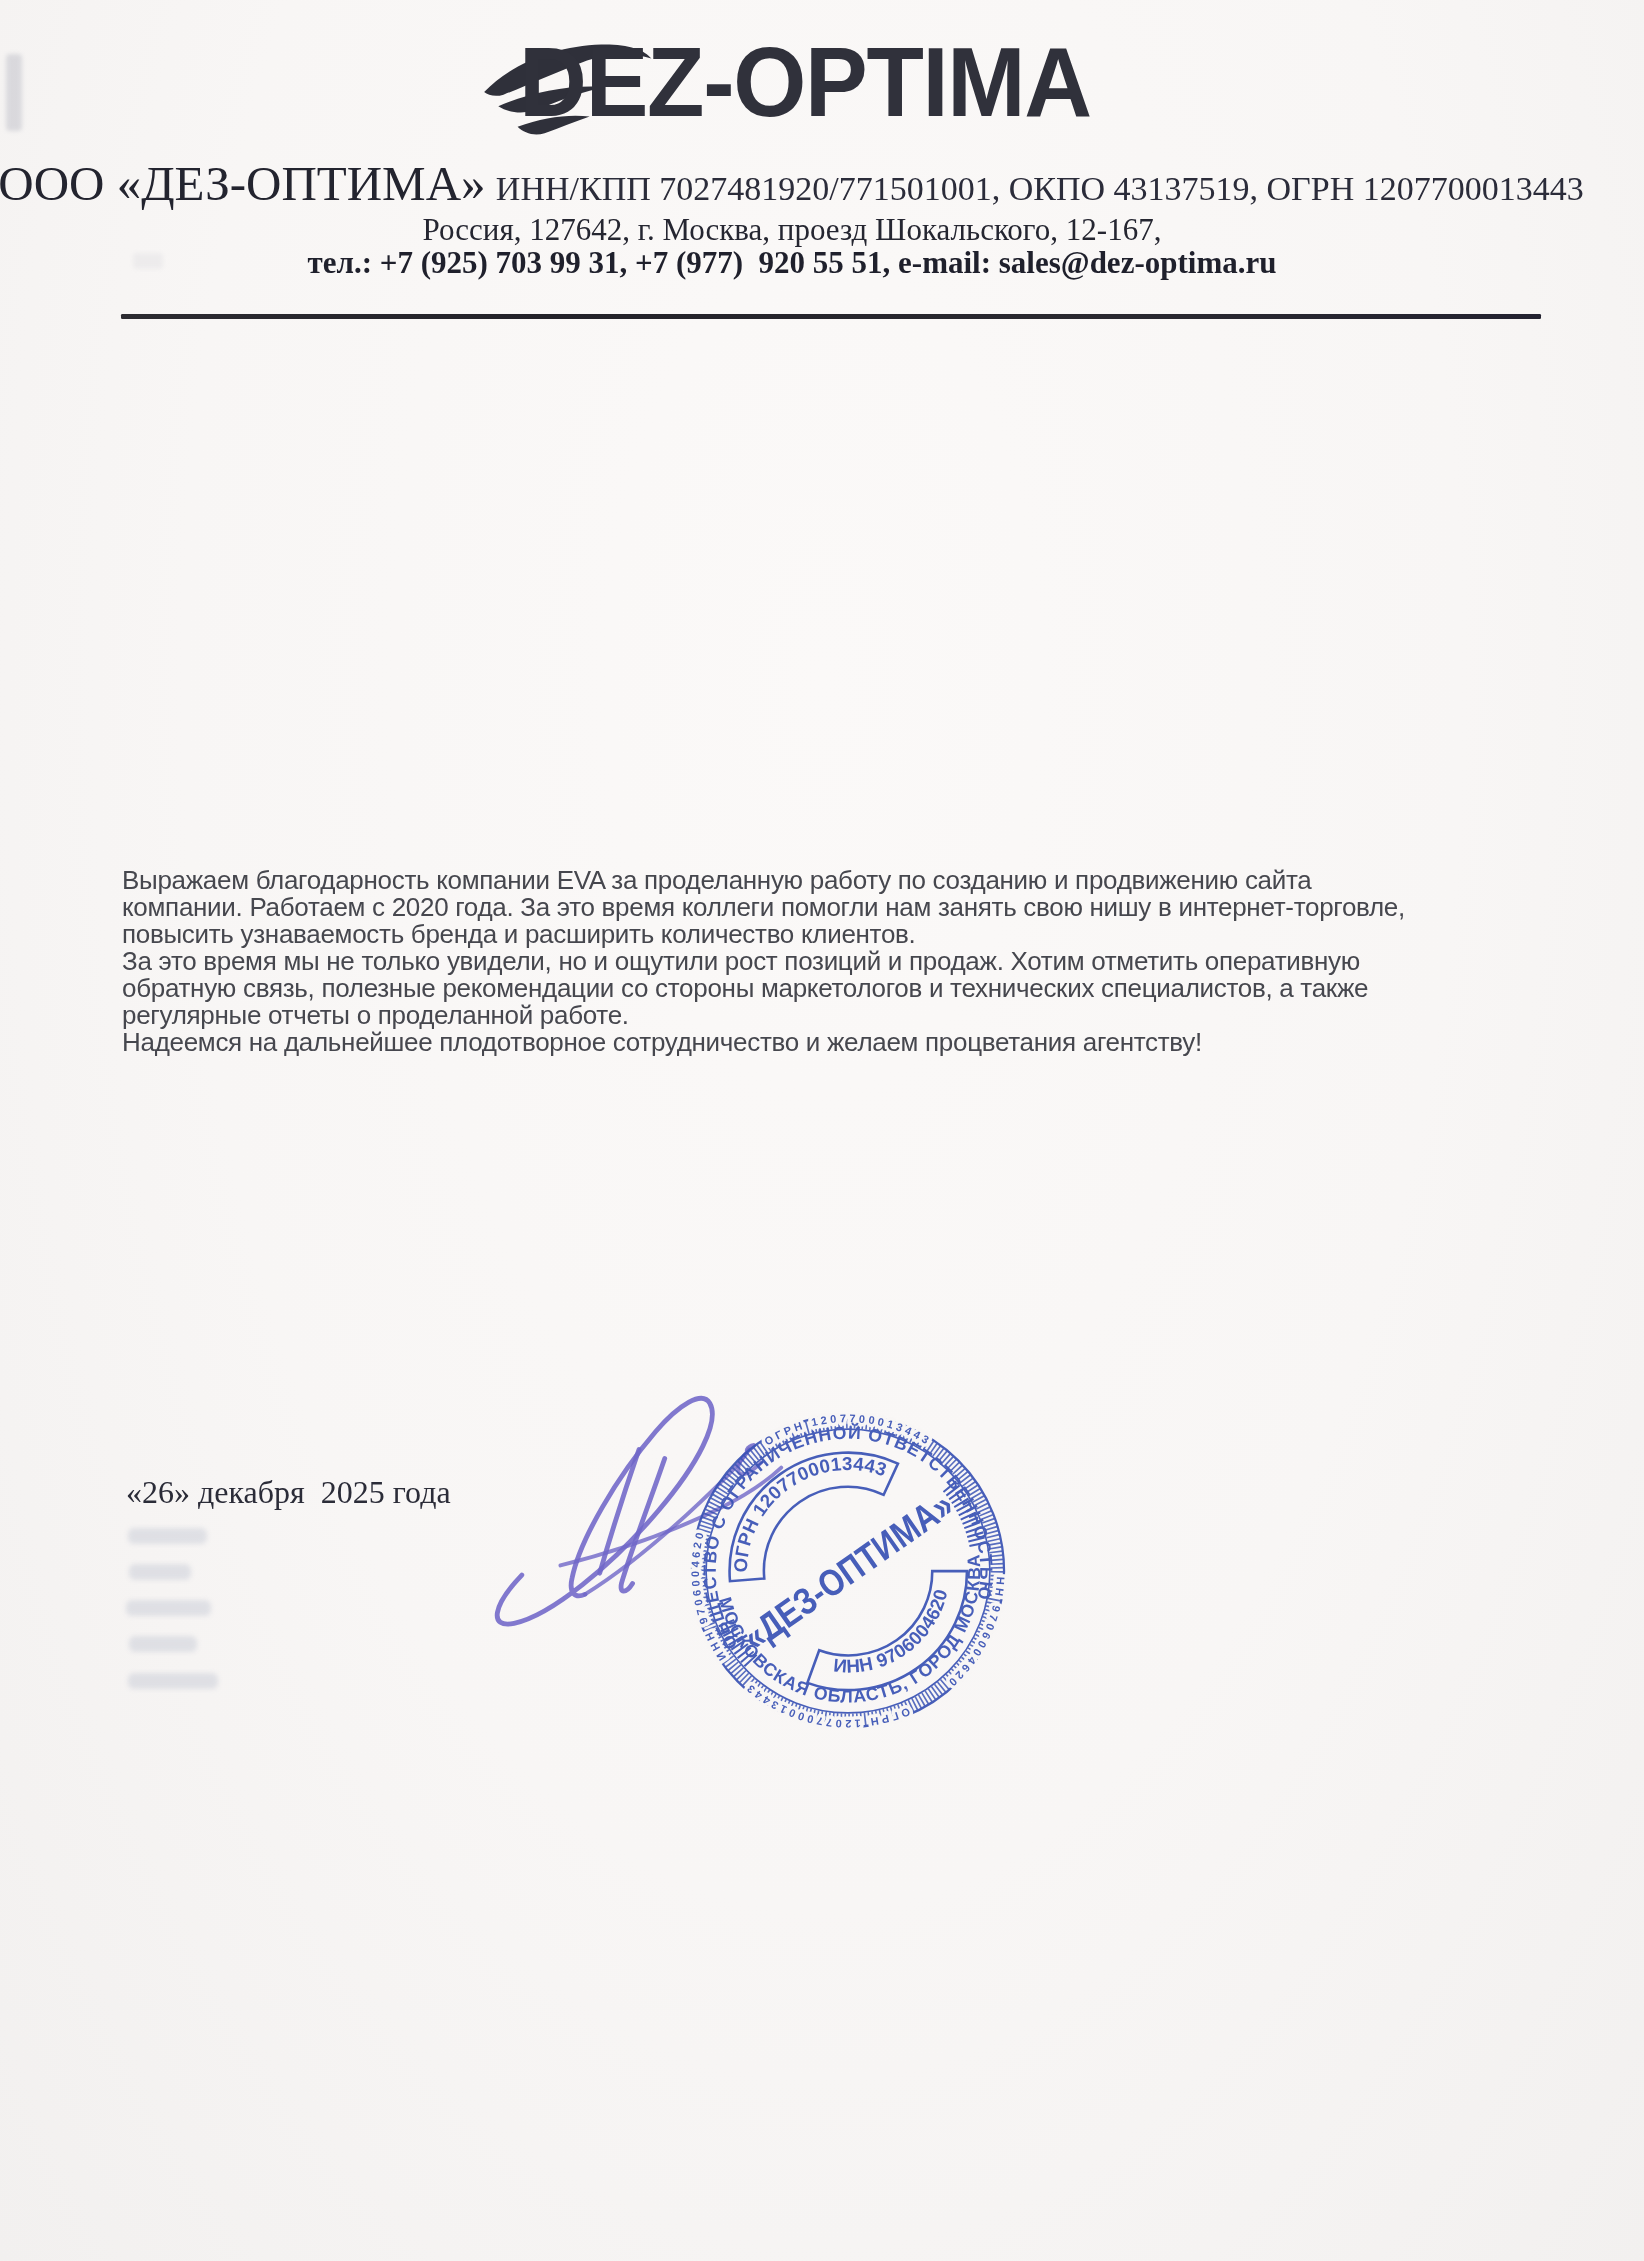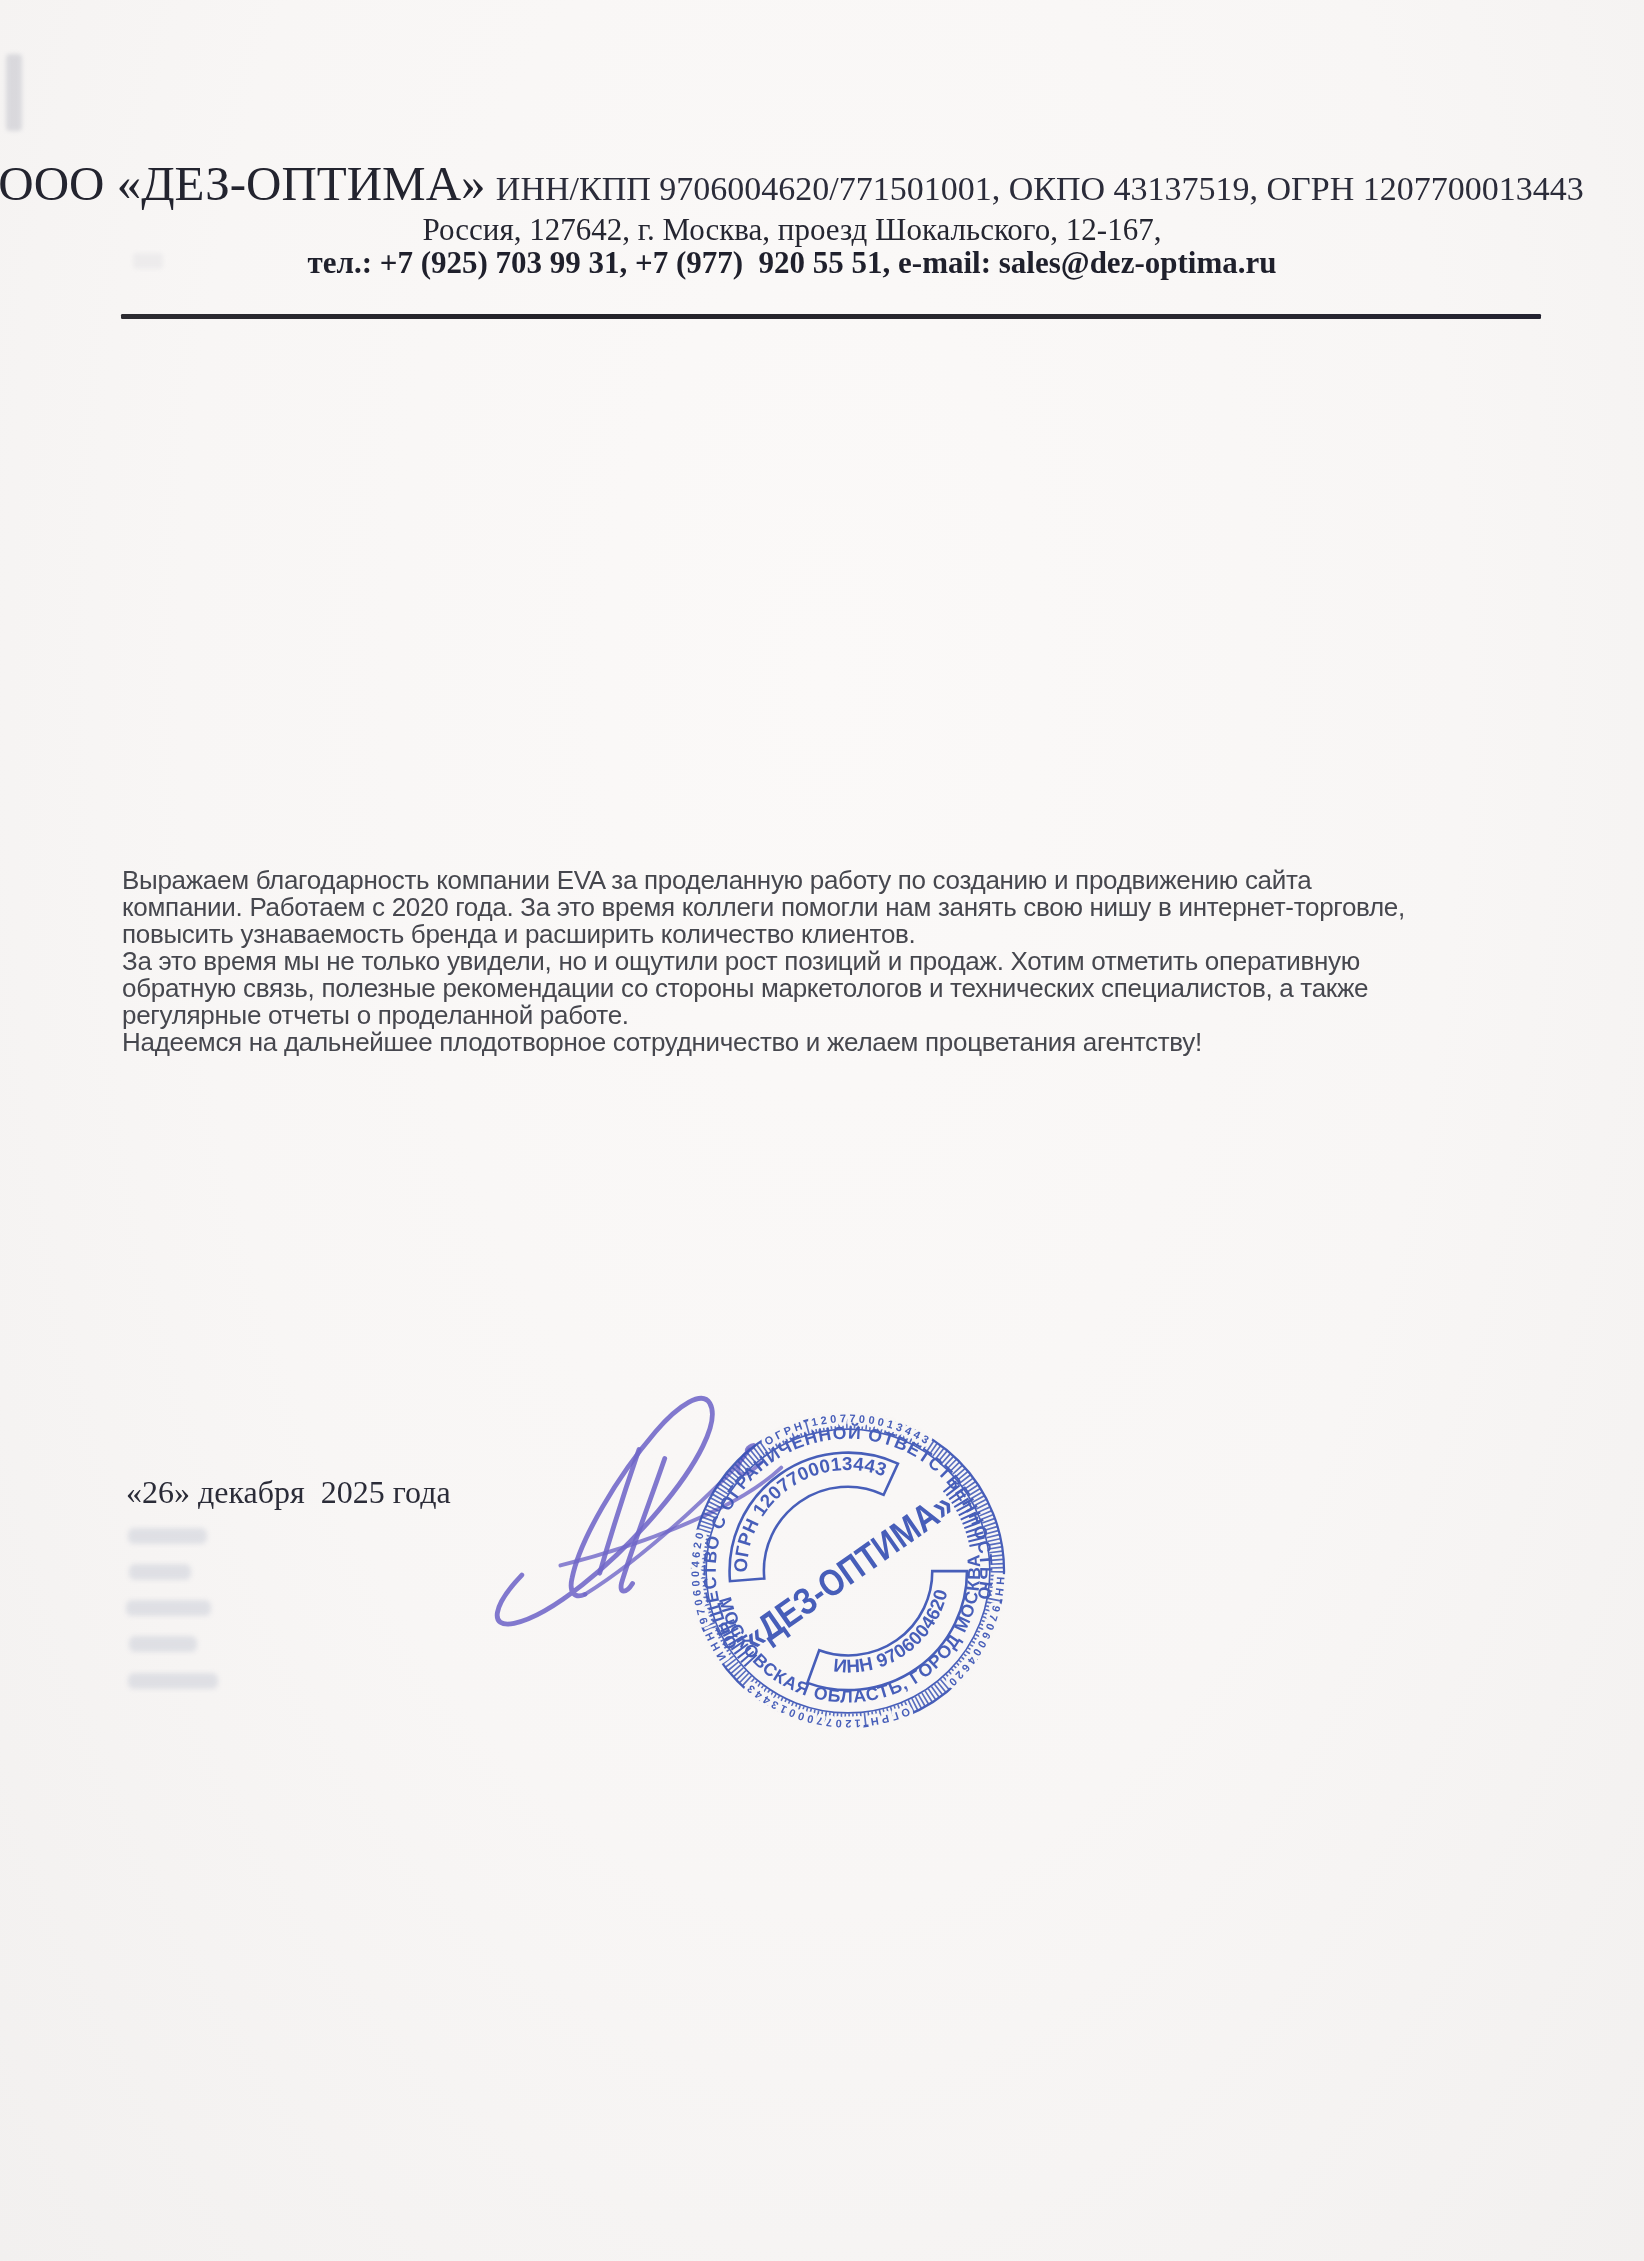--- a/index.html
+++ b/index.html
@@ -64,22 +64,32 @@
   .st-banner-text{font-family:"Liberation Sans", sans-serif;font-size:29px;font-weight:bold;
     fill:#3a53b5;letter-spacing:0.5px;}
   .st-center-text{font-family:"Liberation Sans", sans-serif;font-size:58px;font-weight:bold;fill:#3a53b5;}
   .st-hatch{fill:none;stroke:#3a53b5;stroke-width:26;stroke-dasharray:3.2 4.5;}
 </style>
 </head>
 <body>
 
 <div class="page">
 
+  <div class="logo-wrap">
+    <div class="logo-inner">
+      <svg class="logo-swoosh" width="193" height="110" viewBox="0 0 300 170">
+        <path d="M 8,96 C 50,52 120,24 190,22 C 230,21 258,30 268,44 C 235,33 196,36 160,50 C 120,65 70,88 38,100 C 26,104 14,101 8,96 Z" fill="#2f303a"></path>
+        <path d="M 30,118 C 80,96 140,84 196,88 C 165,95 130,106 100,120 C 75,131 48,130 30,118 Z" fill="#2f303a"></path>
+        <path d="M 60,150 C 100,135 140,130 172,134 C 150,142 124,152 102,160 C 86,165 70,160 60,150 Z" fill="#2f303a"></path>
+      </svg>
+      <span class="logo-text">DEZ-OPTIMA</span>
+    </div>
+  </div>
 
-  <div class="hline company-line"><span class="company-name">ООО «ДЕЗ-ОПТИМА»</span><span class="company-reg">ИНН/КПП 9706004620/771501001, ОКПО 43137519, ОГРН 1207700013443</span></div>
+  <div class="hline company-line"><span class="company-name">ООО «ДЕЗ-ОПТИМА»</span><span class="company-reg">ИНН/КПП 7027481920/771501001, ОКПО 43137519, ОГРН 1207700013443</span></div>
 
   <div class="hline address-line">Россия, 127642, г. Москва, проезд Шокальского, 12-167,</div>
 
   <div class="hline contacts-line">тел.: +7 (925) 703 99 31, +7 (977)  920 55 51, e-mail: sales@dez-optima.ru</div>
 
   <div class="rule"></div>
 
   <div class="body-text">Выражаем благодарность компании EVA за проделанную работу по созданию и продвижению сайта
 компании. Работаем с 2020 года. За это время коллеги помогли нам занять свою нишу в интернет-торговле,
 повысить узнаваемость бренда и расширить количество клиентов.

